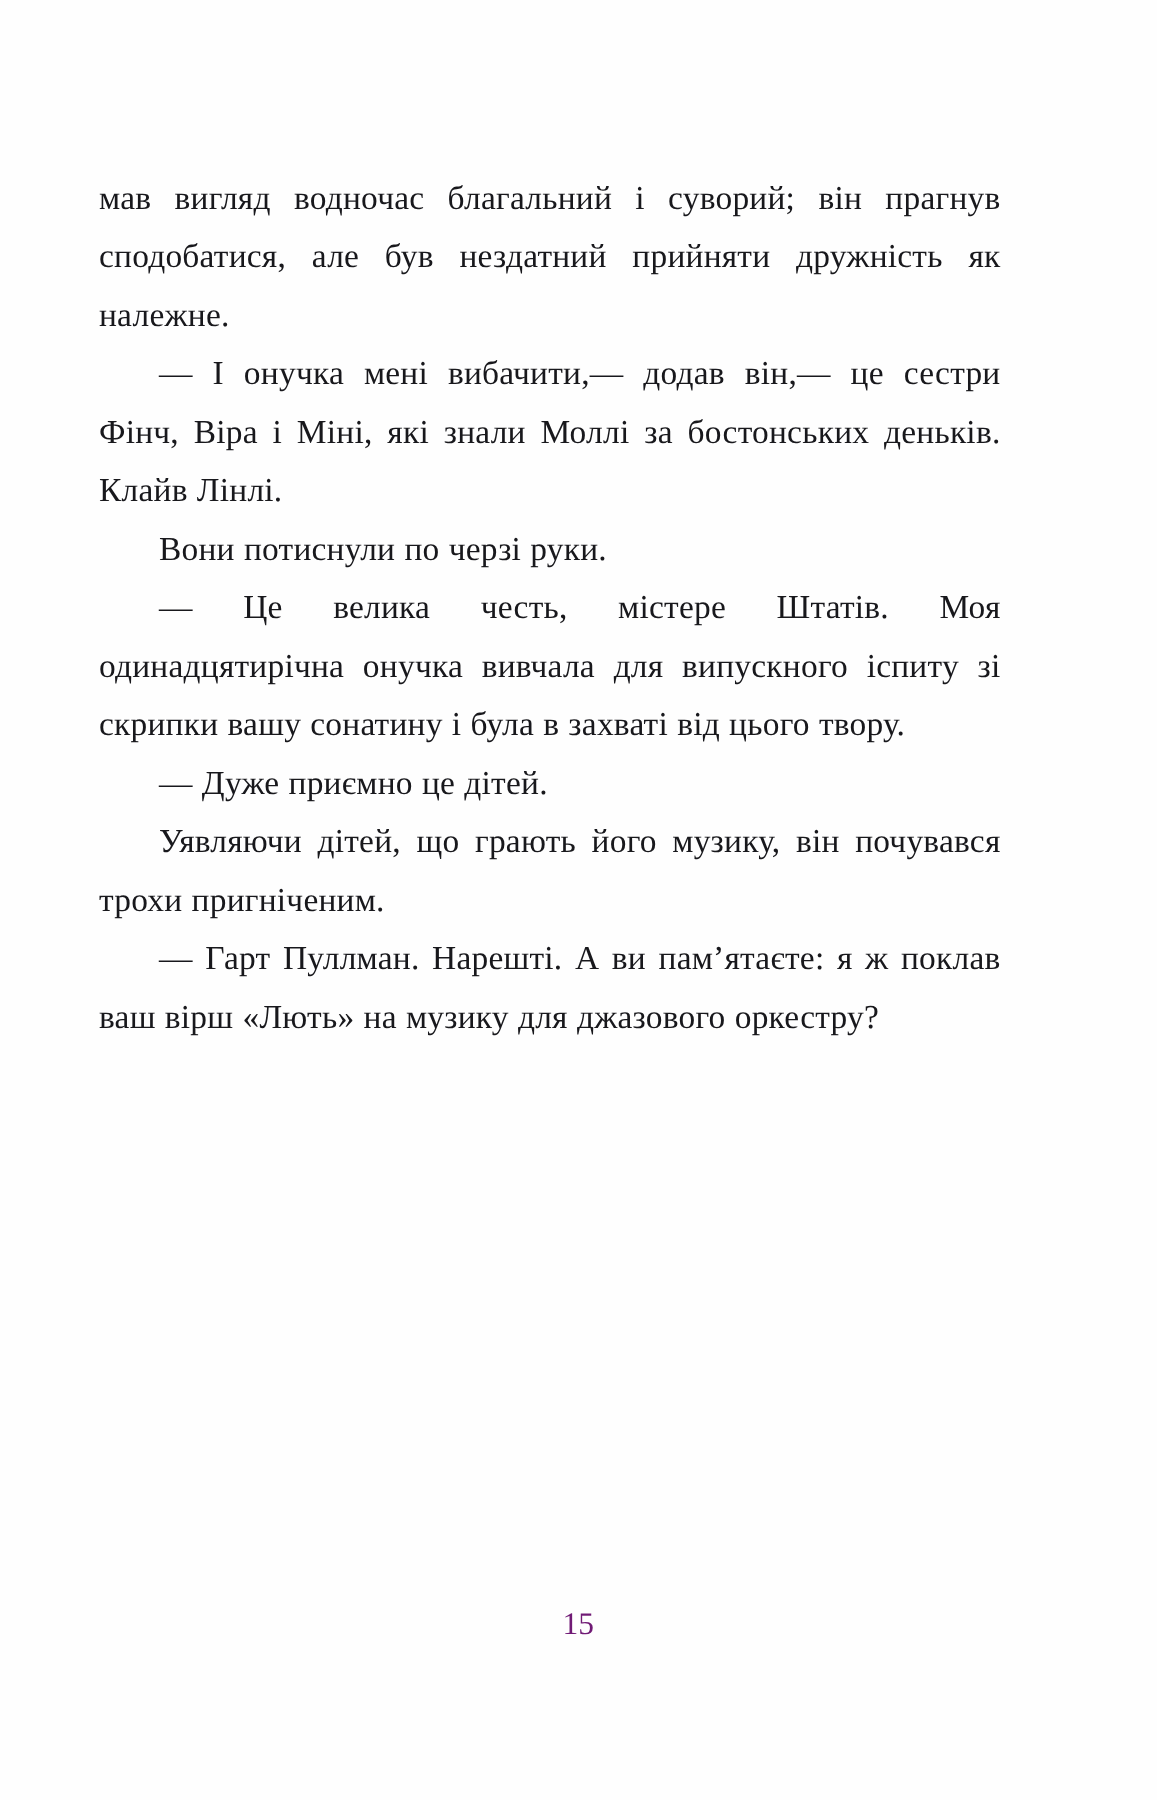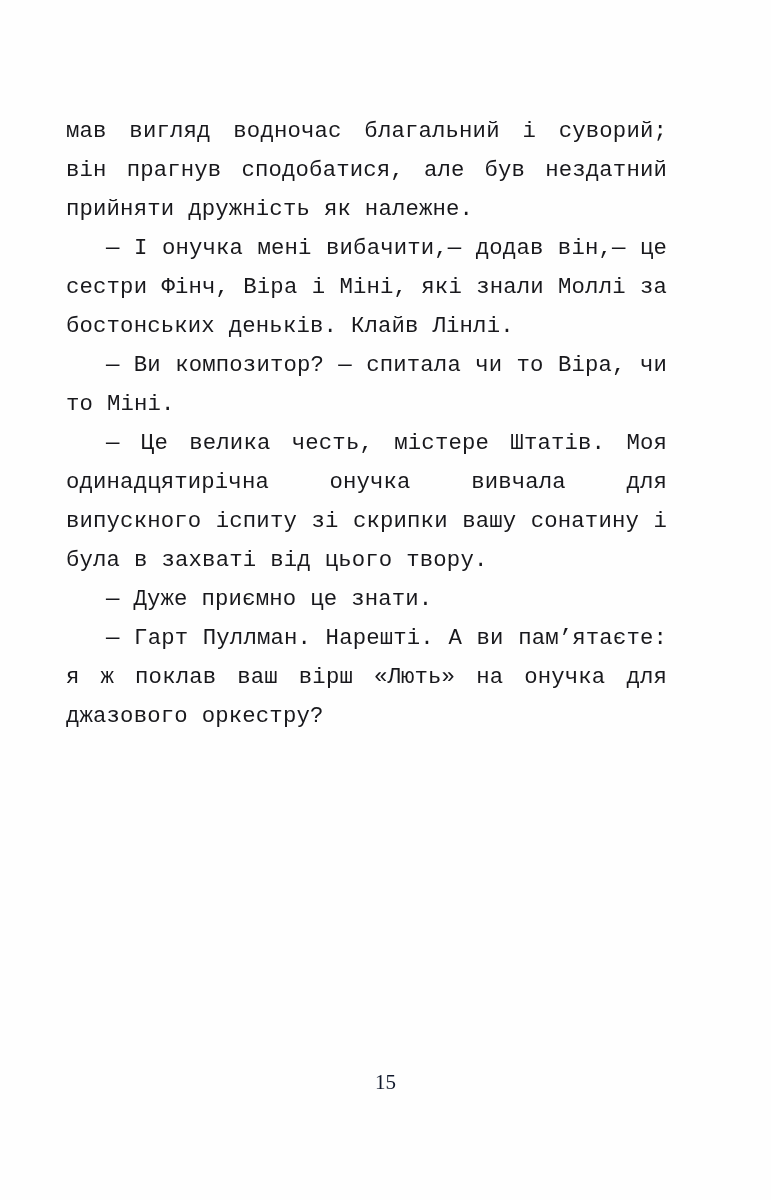--- a/index.html
+++ b/index.html
@@ -31,49 +31,49 @@
     padding: 0;
     font-size: 22.3px;
     line-height: 39px;
     text-align: justify;
     text-justify: inter-word;
     text-indent: 40px;
     letter-spacing: 0.15px;
     word-spacing: 0.4px;
     -webkit-hyphens: none;
     hyphens: none;
-    font-family: Liberation Mono, monospace;
   }
   p.para.cont {
     text-indent: 0;
   }
   p.para.last-line-left {
     text-align-last: left;
   }
   .page-number {
     position: absolute;
     left: 0;
     right: 0;
     top: 1068px;
     text-align: center;
     font-size: 21px;
     line-height: 28px;
-    color: #0f172a;
+    color: #701a75;
     font-family: "Liberation Serif", "DejaVu Serif", serif;
   }
 </style>
 </head>
 <body>
 
 <div class="page">
 
   <div class="text-block">
     <p class="para cont last-line-left">мав вигляд водночас благальний і суворий; він прагнув сподобатися, але був нездатний прийняти дружність як належне.</p>
     <p class="para last-line-left">— І онучка мені вибачити,— додав він,— це сестри Фінч, Віра і Міні, які знали Моллі за бостонських деньків. Клайв Лінлі.</p>
-    <p class="para last-line-left">— Ви композитор? — спитала чи то Віра, чи то Міні.</p>
+    <p class="para last-line-left">Вони потиснули по черзі руки.</p>
     <p class="para last-line-left">— Це велика честь, містере Штатів. Моя одинадцятирічна онучка вивчала для випускного іспиту зі скрипки вашу сонатину і була в захваті від цього твору.</p>
-    <p class="para last-line-left">— Дуже приємно це знати.</p>
-    <p class="para last-line-left">— Гарт Пуллман. Нарешті. А ви пам’ятаєте: я ж поклав ваш вірш «Лють» на онучка для джазового оркестру?</p>
+    <p class="para last-line-left">— Дуже приємно це дітей.</p>
+    <p class="para last-line-left">Уявляючи дітей, що грають його музику, він почувався трохи пригніченим.</p>
+    <p class="para last-line-left">— Гарт Пуллман. Нарешті. А ви пам’ятаєте: я ж поклав ваш вірш «Лють» на музику для джазового оркестру?</p>
   </div>
 
   <div class="page-number">15</div>
 
 </div>
 
 </body></html>

